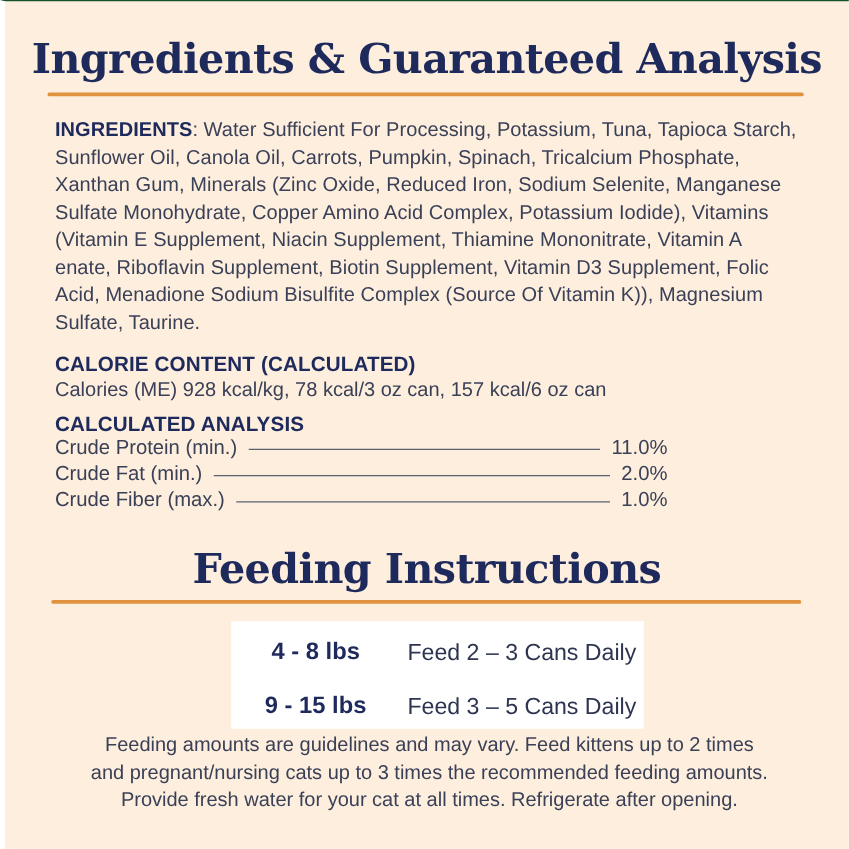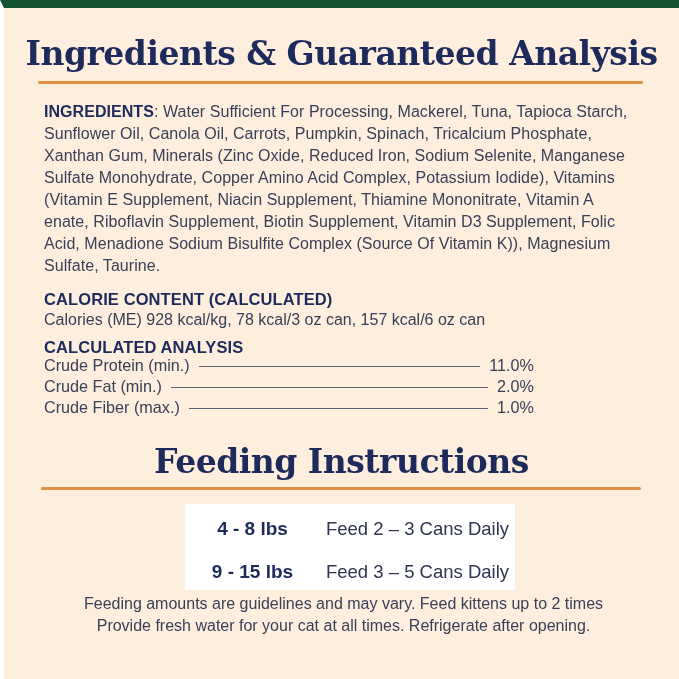--- a/index.html
+++ b/index.html
@@ -5,21 +5,21 @@
   * { margin: 0; padding: 0; box-sizing: border-box; }
   html, body { width: 679px; height: 679px; }
   body {
     font-family: "Liberation Sans", sans-serif;
     background: #ffffff;
   }
   .page {
     position: relative;
     width: 679px; height: 679px;
     background: #fdeedd;
-    border-top: 8px solid #14532d;
+    border-top: 1px solid #14532d;
     border-left: 4px solid #ffffff;
     overflow: hidden;
     color: #3a4057;
   }
   .serif-title {
     position: absolute;
     left: 0; width: 100%;
     text-align: center;
     font-family: "DejaVu Serif", "Liberation Serif", serif;
     font-weight: 700;
@@ -121,21 +121,21 @@
 </head>
 <body>
 
 <div class="page">
 
   <h1 class="serif-title" id="title-main">Ingredients &amp; Guaranteed Analysis</h1>
 
   <div class="rule" id="rule-1"></div>
 
   <div class="ingredients">
-    <div><span class="bold-navy">INGREDIENTS</span><span>: Water Sufficient For Processing, Mackerel, Tuna, Tapioca Starch,</span></div>
+    <div><span class="bold-navy">INGREDIENTS</span><span>: Water Sufficient For Processing, Potassium, Tuna, Tapioca Starch,</span></div>
     <div>Sunflower Oil, Canola Oil, Carrots, Pumpkin, Spinach, Tricalcium Phosphate,</div>
     <div>Xanthan Gum, Minerals (Zinc Oxide, Reduced Iron, Sodium Selenite, Manganese</div>
     <div>Sulfate Monohydrate, Copper Amino Acid Complex, Potassium Iodide), Vitamins</div>
     <div>(Vitamin E Supplement, Niacin Supplement, Thiamine Mononitrate, Vitamin A</div>
     <div>enate, Riboflavin Supplement, Biotin Supplement, Vitamin D3 Supplement, Folic</div>
     <div>Acid, Menadione Sodium Bisulfite Complex (Source Of Vitamin K)), Magnesium</div>
     <div>Sulfate, Taurine.</div>
   </div>
 
   <div class="section-heading" id="calorie-heading">CALORIE CONTENT (CALCULATED)</div>
@@ -171,16 +171,17 @@
     <span class="feed-amount">Feed 2 – 3 Cans Daily</span>
   </div>
 
   <div class="feed-row" id="feed-row-1">
     <span class="feed-weight">9 - 15 lbs</span>
     <span class="feed-amount">Feed 3 –  5 Cans Daily</span>
   </div>
 
   <div class="footer-note">
     <div>Feeding amounts are guidelines and may vary. Feed kittens up to 2 times</div>
+    <div>and pregnant/nursing cats up to 3 times the recommended feeding amounts.</div>
     <div>Provide fresh water for your cat at all times. Refrigerate after opening.</div>
   </div>
 
 </div>
 
 </body></html>

